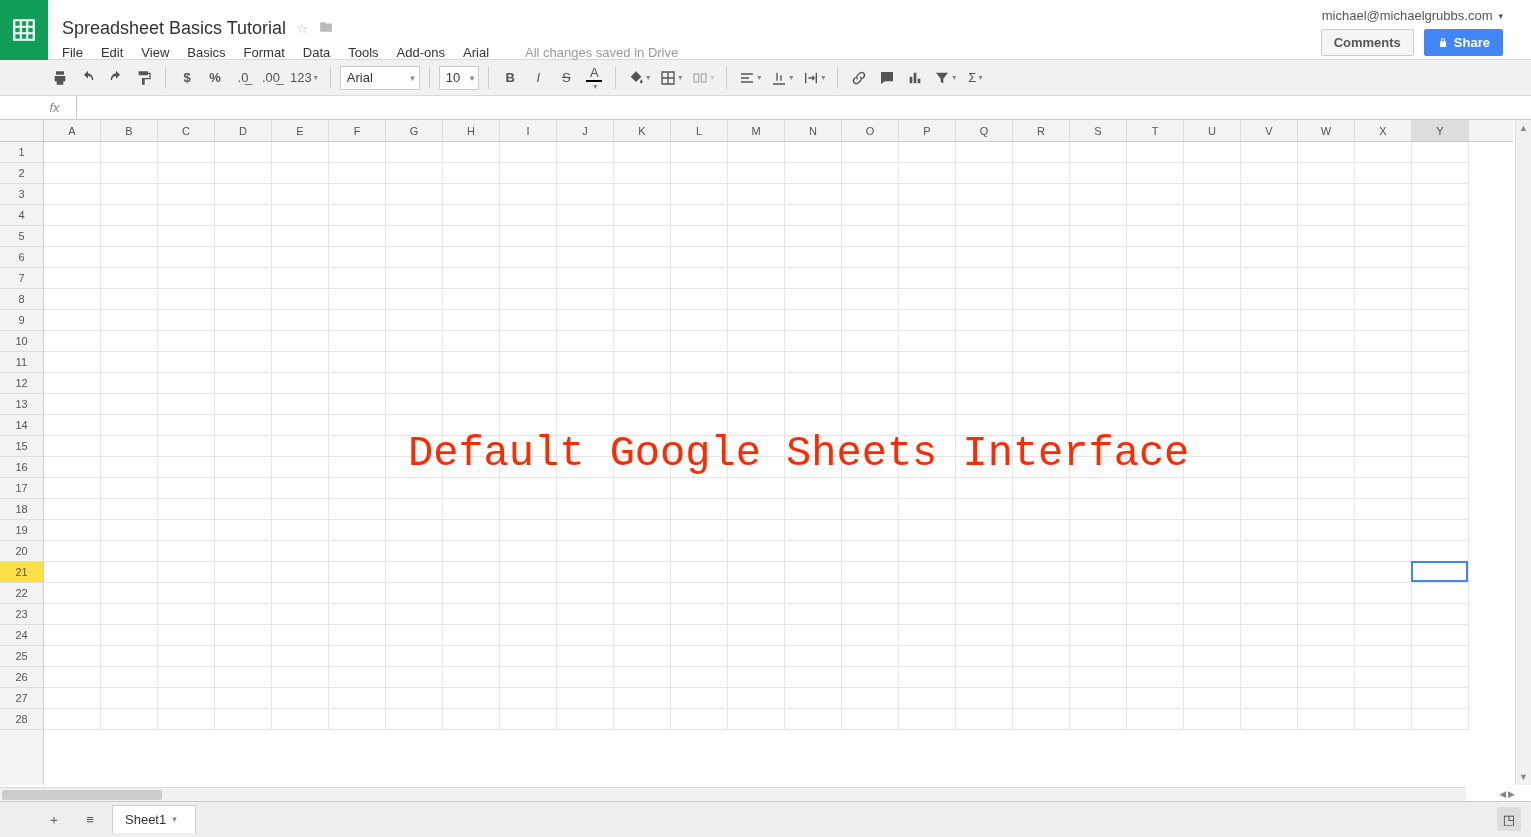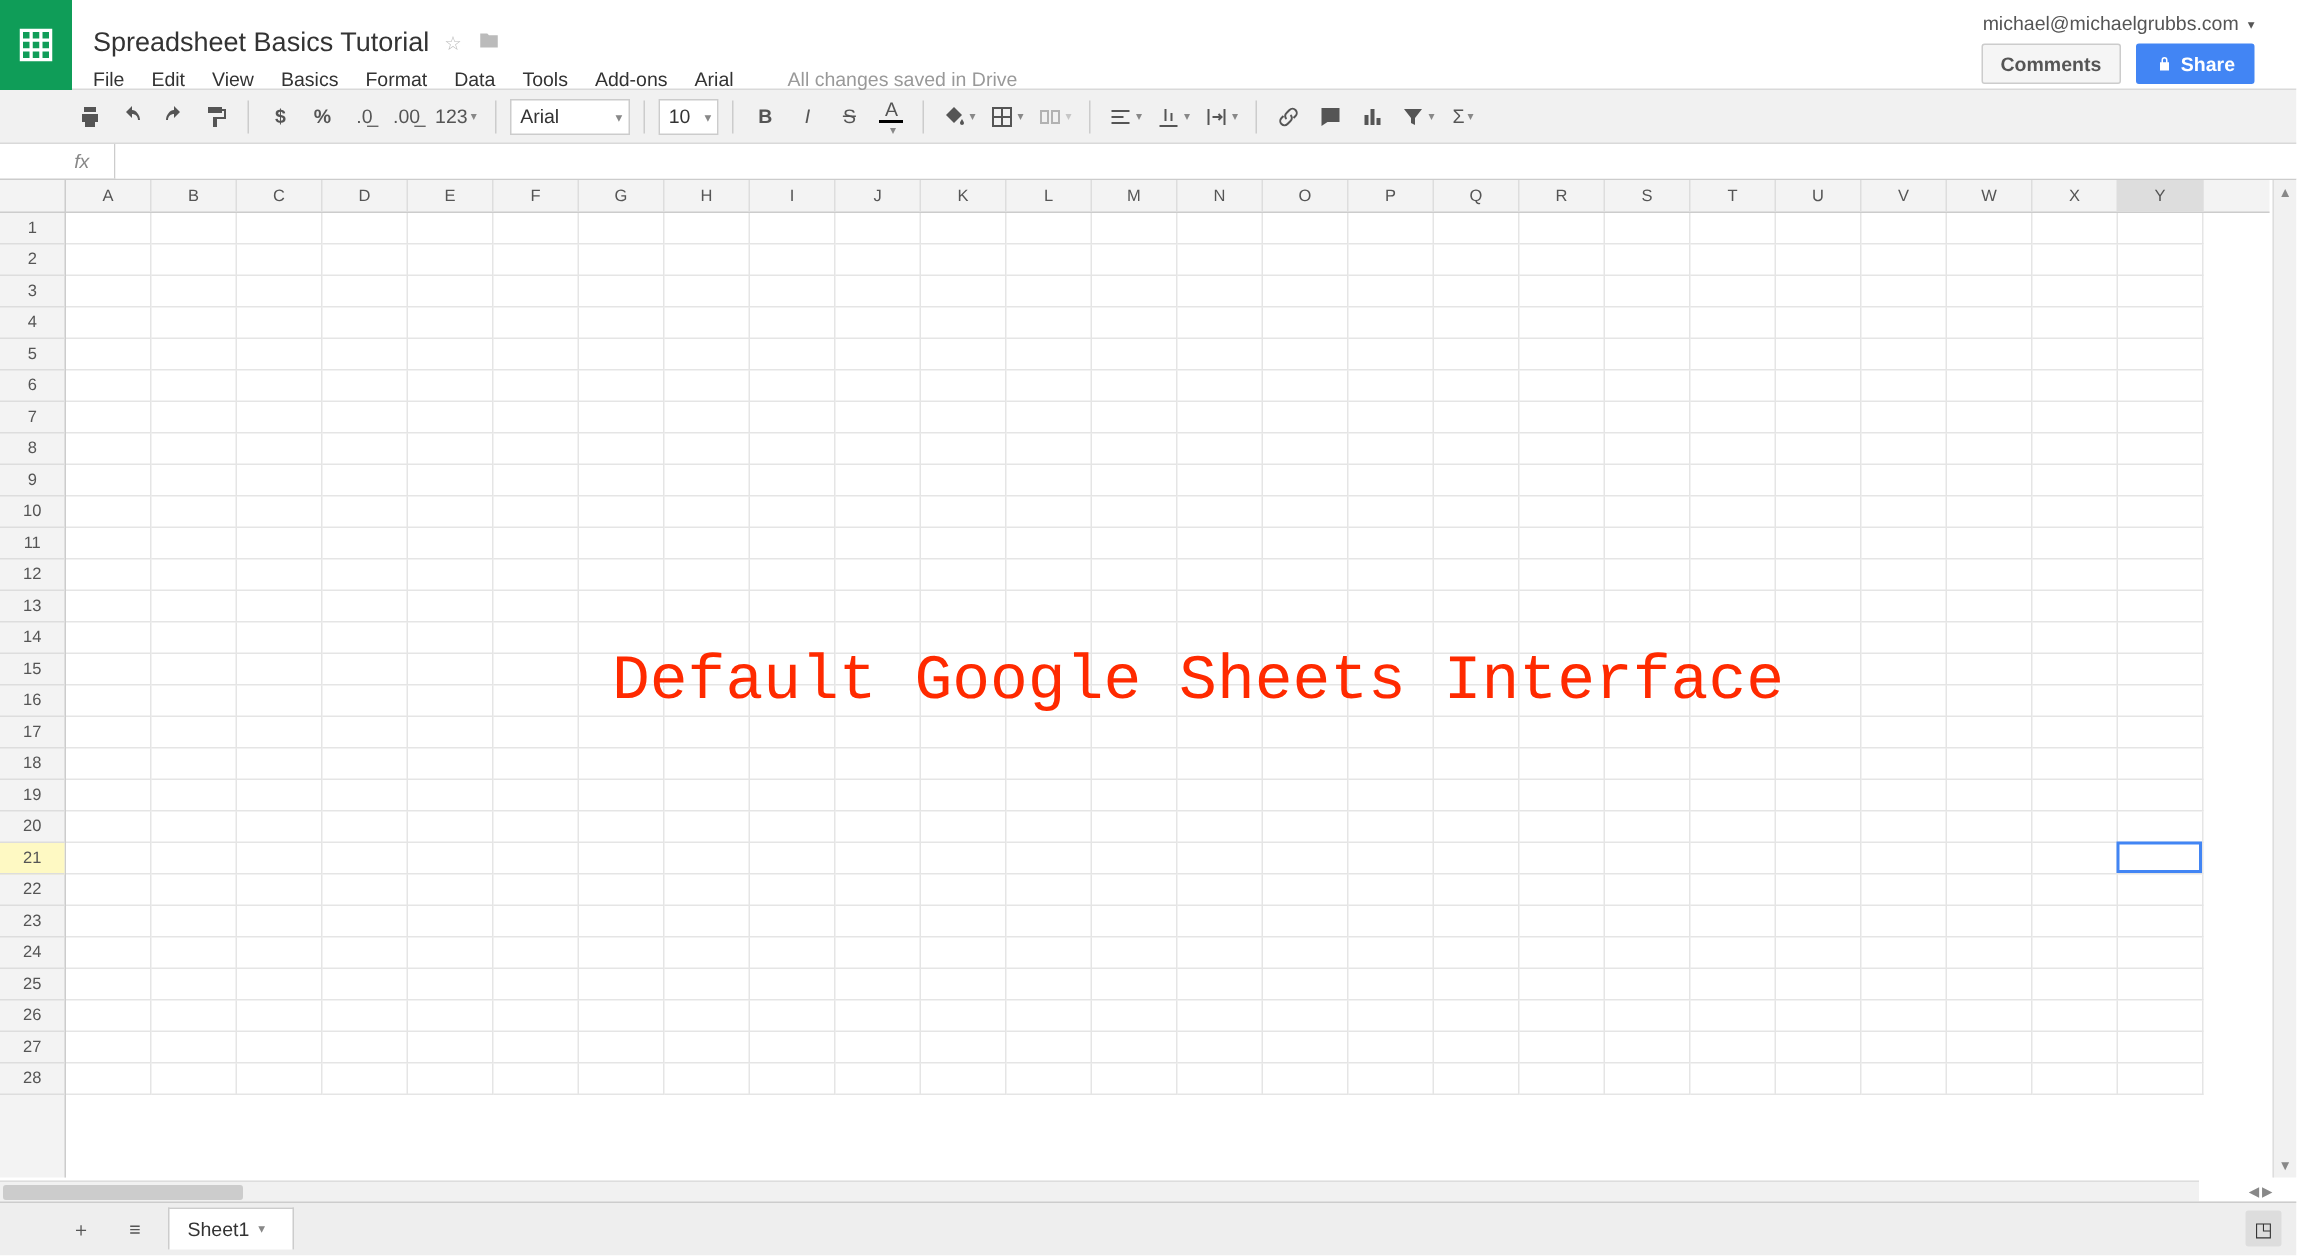--- a/index.html
+++ b/index.html
@@ -43,21 +43,21 @@
 
 .gridwrap { position:relative; height:calc(837px - 60px - 36px - 24px - 36px); }
 .selectall { position:absolute; top:0; left:0; width:44px; height:22px; background:#f3f3f3; border-right:1px solid #ccc; border-bottom:1px solid #ccc; }
 .colhdrs { position:absolute; top:0; left:44px; right:18px; height:22px; display:flex; background:#f3f3f3; border-bottom:1px solid #ccc; }
 .colhdr { width:57px; text-align:center; font-size:11px; color:#555; border-right:1px solid #ddd; line-height:22px; cursor:pointer; }
 .rowhdrs { position:absolute; top:22px; left:0; width:44px; bottom:16px; background:#f3f3f3; border-right:1px solid #ccc; }
 .rowhdr { height:21px; text-align:center; font-size:11px; color:#555; border-bottom:1px solid #ddd; line-height:21px; cursor:pointer; }
 .cells { position:absolute; top:22px; left:44px; right:18px; bottom:16px; overflow:hidden; }
 .row { display:flex; height:21px; }
 .cell { width:57px; border-right:1px solid #e5e5e5; border-bottom:1px solid #e5e5e5; }
-.rowhdr.sel { background:#fef9c3; }
+.rowhdr.sel { background:#fde047; }
 .colhdr.sel { background:#ddd; }
 .activecell { position:absolute; border:2px solid #4285f4; pointer-events:none; }
 .vscroll { position:absolute; right:0; top:0; width:16px; bottom:16px; background:#f1f1f1; border-left:1px solid #ddd; }
 .vscroll .arrow { height:16px; text-align:center; font-size:9px; color:#888; cursor:pointer; line-height:16px; }
 .hscroll { position:absolute; left:0; right:65px; bottom:0; height:14px; background:#f1f1f1; border-top:1px solid #ddd; display:flex; align-items:center; }
 .hscroll .thumb { width:160px; height:10px; background:#ccc; border-radius:2px; margin-left:2px; }
 .hscroll-r { position:absolute; right:16px; bottom:0; height:14px; display:flex; align-items:center; gap:2px; font-size:9px; color:#888; }
 .hscroll-r span{cursor:pointer;}
 
 

